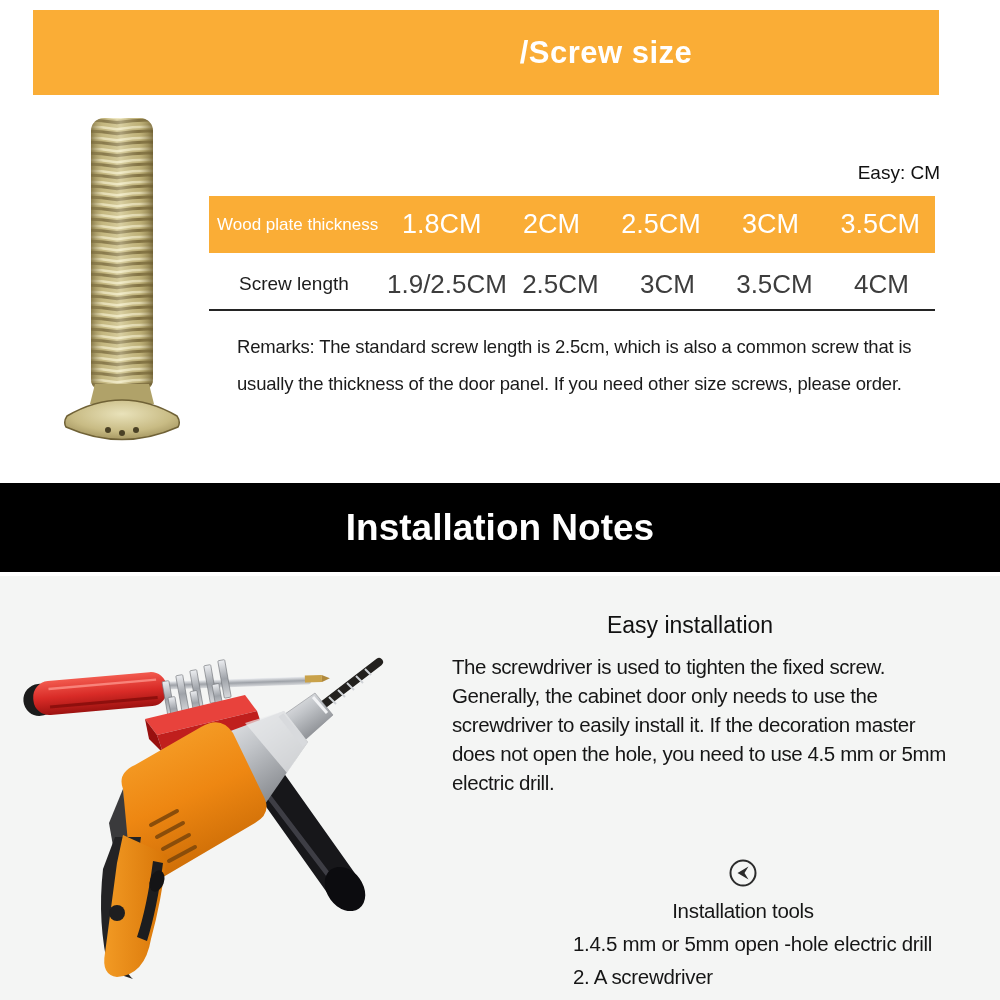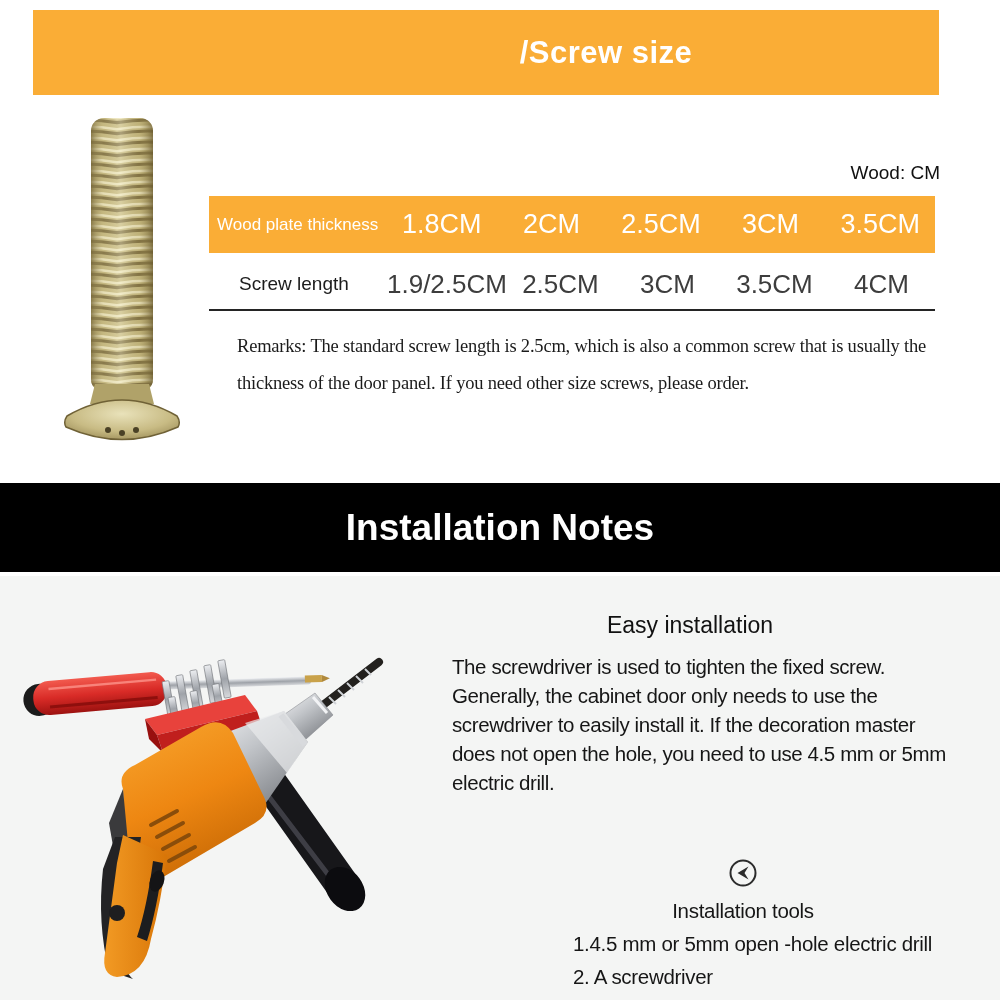--- a/index.html
+++ b/index.html
@@ -29,21 +29,21 @@
   .size-head .t-label{color:#ffffff;font-size:17px;padding-left:8px;}
   .size-head .t-val{color:#ffffff;font-size:27px;text-align:center;}
   .size-row{
     display:grid;grid-template-columns:178px repeat(5,1fr);
     height:50px;align-items:center;margin-top:6px;border-bottom:2px solid #242424;
   }
   .size-row .t-label{color:#1c1c1c;font-size:19px;padding-left:30px;}
   .size-row .t-val{color:#3d3d3d;font-size:26px;text-align:center;}
   .remarks{
     position:absolute;left:237px;top:328px;width:706px;
-    font-size:18.5px;line-height:37px;color:#1b1b1b;letter-spacing:-0.2px;font-family:Liberation Serif, serif;
+    font-size:18.5px;line-height:37px;color:#1b1b1b;letter-spacing:-0.2px;
   }
   
   .notes-banner{
     position:absolute;left:0;top:483px;width:1000px;height:89px;
     background:#000000;display:flex;align-items:center;justify-content:center;
   }
   .notes-banner .banner-text{color:#ffffff;font-size:37px;font-weight:bold;}
   .bottom-panel{position:absolute;left:0;top:576px;width:1000px;height:424px;background:#F4F5F4;}
   .tools-illustration{position:absolute;left:5px;top:623px;width:455px;height:372px;}
   .easy-heading{
@@ -90,21 +90,21 @@
     </defs>
     <rect x="36" y="6" width="62" height="274" rx="13" fill="url(#threads)"></rect>
     <rect x="36" y="6" width="62" height="274" rx="13" fill="url(#shaftShade)" opacity="0.85"></rect>
     <path d="M40 272 L94 272 L99 292 L35 292 Z" fill="#b0a269"></path>
     <path d="M12 304 Q67 272 122 304 Q126 310 123 315 Q67 340 11 315 Q8 310 12 304 Z" fill="url(#headGrad)" stroke="#6f6136" stroke-width="1.5"></path>
     <circle cx="53" cy="318" r="3" fill="#4a4126"></circle>
     <circle cx="67" cy="321" r="3" fill="#4a4126"></circle>
     <circle cx="81" cy="318" r="3" fill="#4a4126"></circle>
   </svg>
 
-  <div class="unit-label">Wood: CM</div>
+  <div class="unit-label">Easy: CM</div>
 
   <div class="size-table">
     <div class="size-head">
       <div class="t-label">Wood plate thickness</div>
       <div class="t-val">1.8CM</div>
       <div class="t-val">2CM</div>
       <div class="t-val">2.5CM</div>
       <div class="t-val">3CM</div>
       <div class="t-val">3.5CM</div>
     </div>

